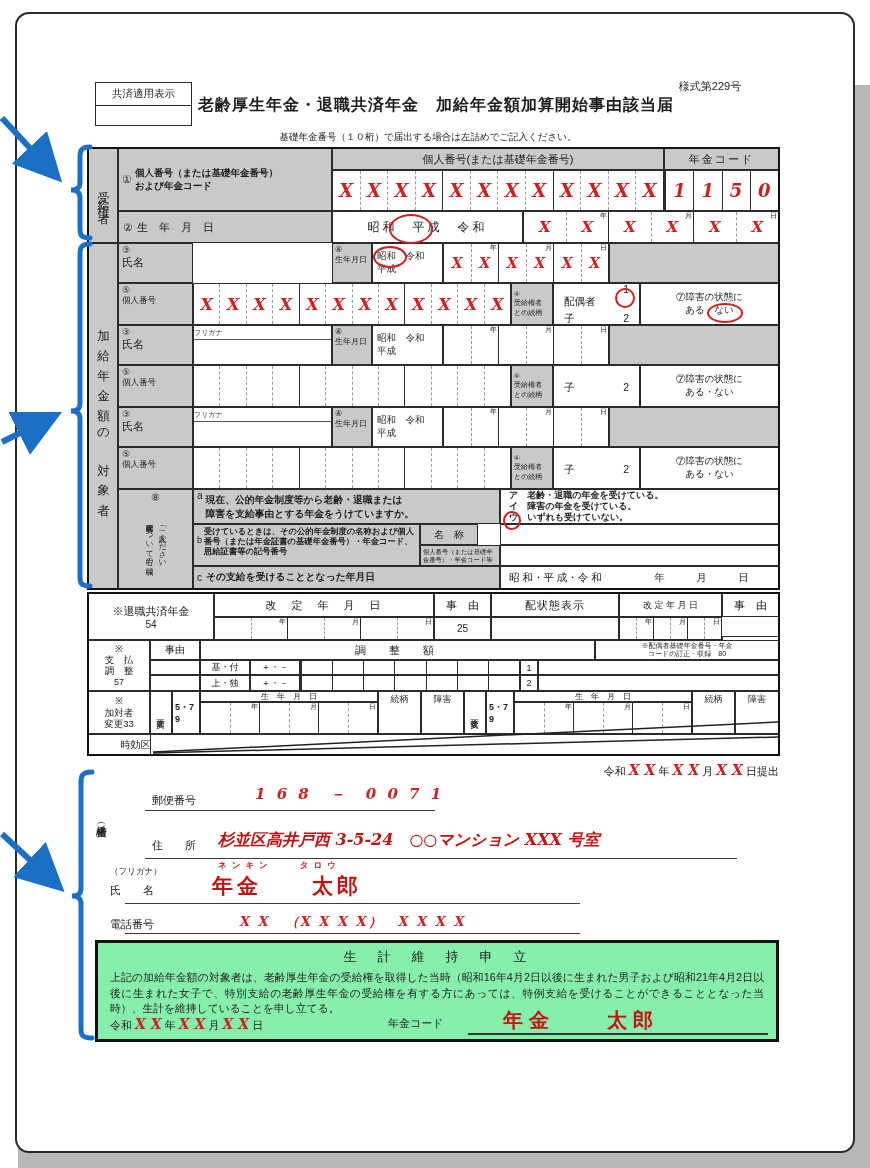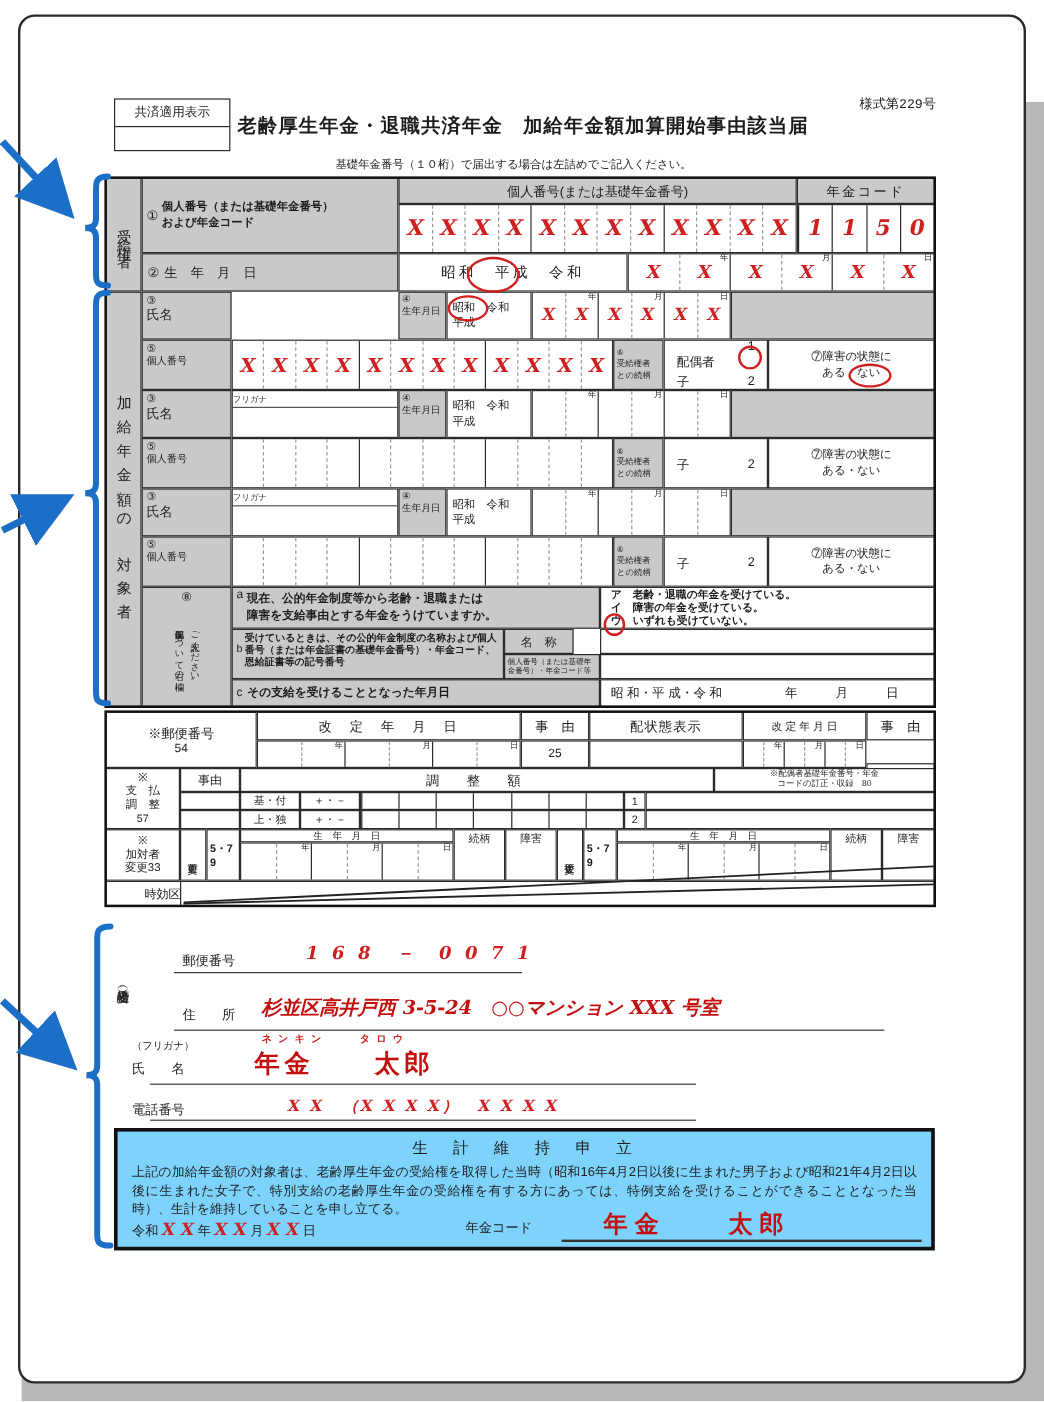--- a/index.html
+++ b/index.html
@@ -31,21 +31,21 @@
 <body>
 
 <div id="canvas">
 
   <div class="abs" style="left:18px;top:85px;width:852px;height:1083px;background:#b7b7b7;"></div>
   <div class="abs" style="left:15px;top:12px;width:840px;height:1141px;background:#fff;border:2px solid #2a2a2a;border-radius:14px;"></div>
 
   <div class="c wh" style="left:95px;top:82px;width:97px;height:44px;border-width:1.5px;">
     <div class="ctr" style="height:22px;border-bottom:1.5px solid #2b2b2b;font-size:10.5px;">共済適用表示</div>
   </div>
-  <div class="abs" style="left:640px;top:79px;width:140px;font-size:11px;text-align:right;font-family:Liberation Mono, monospace;">様式第229号</div>
+  <div class="abs" style="left:640px;top:79px;width:140px;font-size:11px;text-align:center;">様式第229号</div>
   <div class="abs" style="left:198px;top:95px;width:585px;font-size:16px;font-weight:bold;letter-spacing:1px;">老齢厚生年金・退職共済年金　加給年金額加算開始事由該当届</div>
   <div class="abs" style="left:128px;top:131px;width:600px;font-size:9.5px;text-align:center;color:#222;">基礎年金番号（１０桁）で届出する場合は左詰めでご記入ください。</div>
 
   <div class="c gy ctr" style="left:88px;top:148px;width:30px;height:95px;">
     <span class="vtext" style="font-size:12px;letter-spacing:7px;">受給権者</span>
   </div>
   <div class="c gy" style="left:118px;top:148px;width:214px;height:63px;display:flex;align-items:center;padding:0 3px;">
     <span style="font-size:11px;margin-right:3px;">①</span>
     <span class="pre" style="font-size:9.5px;font-weight:bold;line-height:1.35;">個人番号（または基礎年金番号）
 および年金コード</span>
@@ -473,21 +473,21 @@
   <div class="c wh" style="left:500px;top:545px;width:279px;height:21px;"></div>
   <div class="c gy" style="left:193px;top:566px;width:307px;height:23px;display:flex;align-items:center;padding:0 3px;">
     <span class="key" style="font-size:10px;margin-right:4px;">c</span>
     <span style="font-size:9.8px;font-weight:bold;">その支給を受けることとなった年月日</span>
   </div>
   <div class="c wh" style="left:500px;top:566px;width:279px;height:23px;display:flex;align-items:center;padding-left:8px;font-size:10.5px;">昭 和・平 成・令 和　　　　　年　　　月　　　日</div>
 
   <div class="abs" style="left:87px;top:147px;width:693px;height:443px;border:2.5px solid #111;z-index:6;pointer-events:none;"></div>
 
   <div class="c wh col ctr" style="left:88px;top:593px;width:126px;height:47px;">
-    <div style="font-size:11px;">※郵便番号</div>
+    <div style="font-size:11px;">※退職共済年金</div>
     <div style="font-size:10px;">54</div>
   </div>
   <div class="c wh ctr" style="left:214px;top:593px;width:220px;height:24px;font-size:11px;letter-spacing:2px;">改　定　年　月　日</div>
   <div class="cells g2" style="left:214px;top:617px;width:220px;height:23px;font-size:11px;">
       <span class="cl">
         <b class="val"></b>
       </span>
       <span class="cl">
         <i class="unit">年</i>
         <b class="val"></b>
@@ -676,20 +676,29 @@
         <b class="val"></b>
       </span>
     </div>
   <div class="c wh" style="left:692px;top:691px;width:43px;height:43px;font-size:9px;text-align:center;padding-top:1px;">続柄</div>
   <div class="c wh" style="left:735px;top:691px;width:44px;height:43px;font-size:9px;text-align:center;padding-top:1px;">障害</div>
 
   <div class="c wh ctr" style="left:88px;top:734px;width:83px;height:21px;font-size:10px;padding-left:22px;">時効区分</div>
   <div class="c wh" style="left:150px;top:734px;width:629px;height:21px;"></div>
   <div class="abs" style="left:87px;top:592px;width:693px;height:164px;border:2px solid #111;z-index:6;pointer-events:none;"></div>
 
+  <div class="abs" style="left:420px;top:762px;width:359px;text-align:right;font-size:11px;">
+    <span>令和</span>
+    <span class="hw" style="font-size:14px;">X X</span>
+    <span>年</span>
+    <span class="hw" style="font-size:14px;">X X</span>
+    <span>月</span>
+    <span class="hw" style="font-size:14px;">X X</span>
+    <span>日提出</span>
+  </div>
 
   <div class="abs" style="left:95px;top:804px;height:80px;">
     <span class="vtext" style="font-size:10.5px;">（受給権者）</span>
   </div>
   <div class="abs" style="left:152px;top:793px;font-size:11px;">郵便番号</div>
   <div class="abs hw" style="left:255px;top:785px;font-size:15px;letter-spacing:3px;">1 6 8　－　0 0 7 1</div>
   <div class="hline" style="left:145px;top:810px;width:290px;"></div>
 
   <div class="abs" style="left:152px;top:838px;font-size:11px;">住　　所</div>
   <div class="abs brush" style="left:218px;top:830px;font-size:16px;font-style:italic;">杉並区高井戸西 3-5-24　○○マンション XXX 号室</div>
@@ -698,21 +707,21 @@
   <div class="abs" style="left:110px;top:866px;font-size:8.5px;">（フリガナ）</div>
   <div class="abs hw" style="left:218px;top:860px;font-size:8.5px;font-style:normal;letter-spacing:5px;">ネンキン　　タロウ</div>
   <div class="abs" style="left:110px;top:883px;font-size:11px;">氏　　名</div>
   <div class="abs brush" style="left:212px;top:872px;font-size:21px;letter-spacing:4px;">年金　　太郎</div>
   <div class="hline" style="left:125px;top:903px;width:455px;"></div>
 
   <div class="abs" style="left:110px;top:917px;font-size:11px;">電話番号</div>
   <div class="abs hw" style="left:240px;top:913px;font-size:13px;letter-spacing:2px;">X X　（X X X X）　X X X X</div>
   <div class="hline" style="left:125px;top:933px;width:455px;"></div>
 
-  <div class="abs" style="left:95px;top:940px;width:684px;height:102px;border:3px solid #111;background:#7dd3fc;">
+  <div class="abs" style="left:95px;top:940px;width:684px;height:102px;border:3px solid #111;background:#86efac;">
     <div style="text-align:center;margin-top:5px;font-size:13px;letter-spacing:4px;">生　計　維　持　申　立</div>
     <div style="margin:4px 12px 0 12px;font-size:10.8px;line-height:1.45;text-align:justify;">上記の加給年金額の対象者は、老齢厚生年金の受給権を取得した当時（昭和16年4月2日以後に生まれた男子および昭和21年4月2日以後に生まれた女子で、特別支給の老齢厚生年金の受給権を有する方にあっては、特例支給を受けることができることとなった当時）、生計を維持していることを申し立てる。</div>
     <div style="position:absolute;left:12px;bottom:6px;font-size:11px;">
       <span>令和</span>
       <span class="hw" style="font-size:14px;">X X</span>
       <span>年</span>
       <span class="hw" style="font-size:14px;">X X</span>
       <span>月</span>
       <span class="hw" style="font-size:14px;">X X</span>
       <span>日</span>

